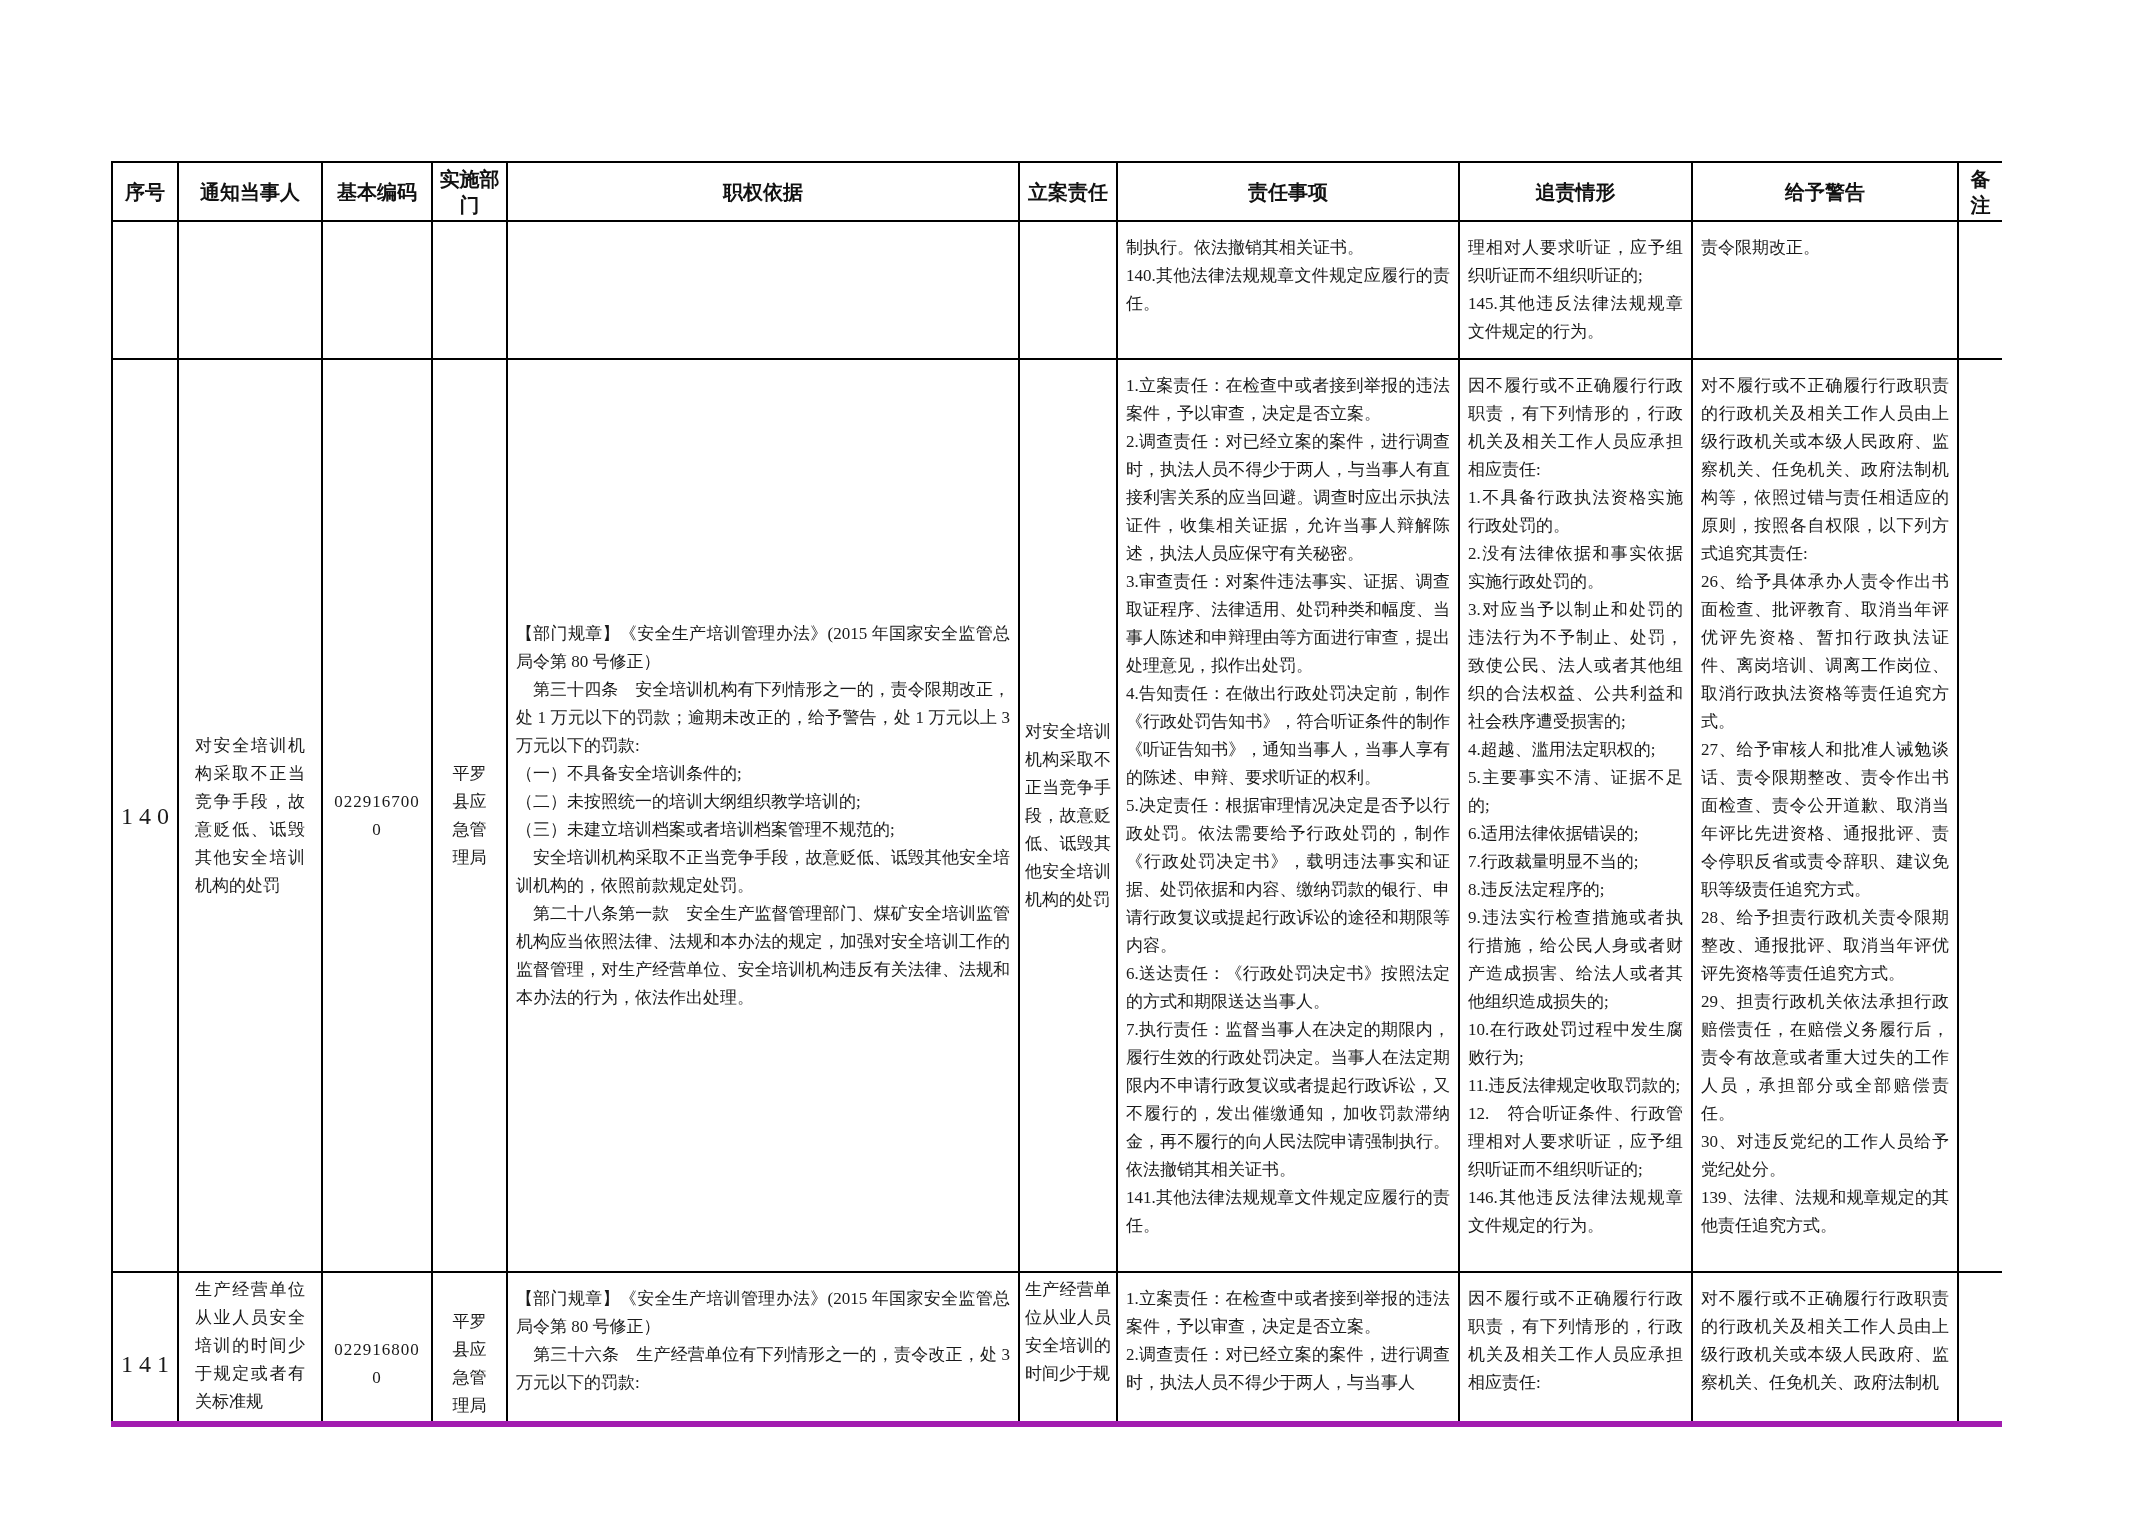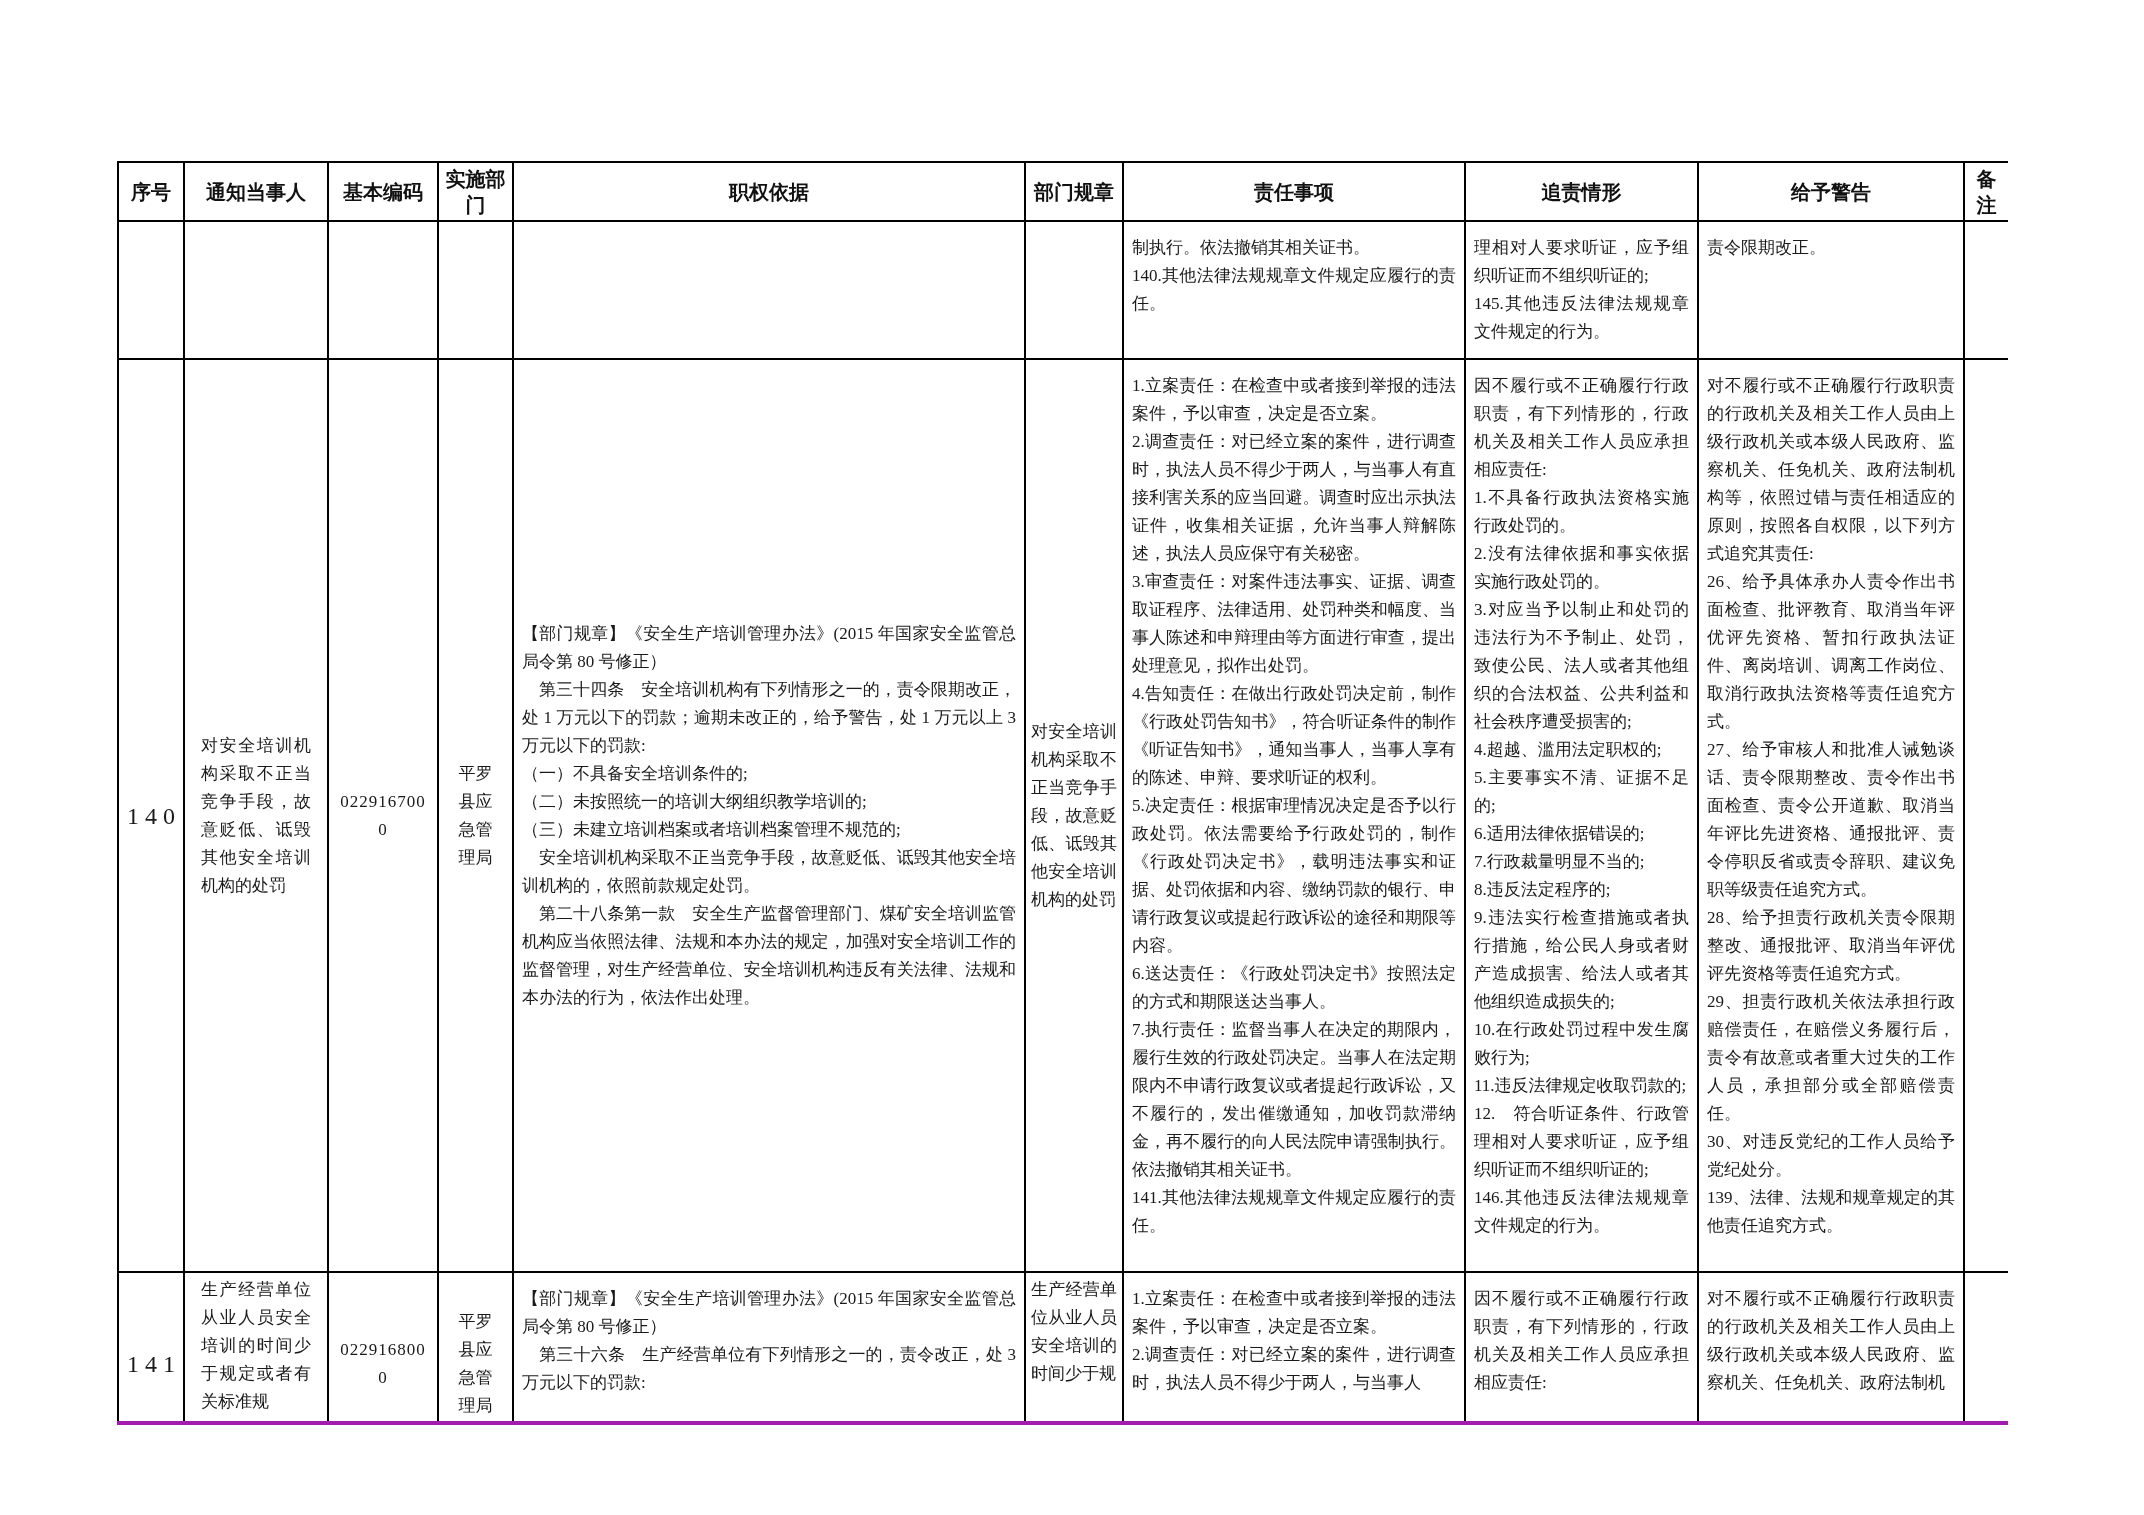--- a/index.html
+++ b/index.html
@@ -1,19 +1,19 @@
 <!DOCTYPE html>
 <html><head>
 <meta charset="utf-8">
 <style>
   html,body{margin:0;padding:0;background:#ffffff;}
   .page{position:relative;width:2144px;height:1515px;background:#ffffff;overflow:hidden;
         font-family:"Liberation Serif","DejaVu Serif",serif;color:#1a1a1a;}
-  .twrap{position:absolute;left:117px;top:161px;width:1891px;height:1260px;overflow:hidden;
-         border-bottom:4px solid #a21caf;}
+  .twrap{position:absolute;left:111px;top:161px;width:1891px;height:1260px;overflow:hidden;
+         border-bottom:6px solid #a21caf;}
   table{border-collapse:collapse;table-layout:fixed;width:1891px;}
   th,td{border:2px solid #000;padding:12px 8px;font-size:17px;line-height:28px;
         word-break:break-all;overflow:hidden;}
   th{font-family:"Liberation Sans","DejaVu Sans",sans-serif;font-weight:bold;font-size:20px;
      line-height:26px;text-align:center;vertical-align:middle;padding:2px 4px;color:#111;}
   td{vertical-align:top;text-align:justify;}
   .pre{white-space:pre-wrap;}
   .mid{vertical-align:middle;}
   .ctr{text-align:center;}
   .serial{font-size:24px;}
@@ -44,21 +44,21 @@
           <col style="width:266px">
         <col style="width:45px">
       </colgroup>
       <tbody>
           <tr class="h-head">
         <th>序号</th>
         <th>通知当事人</th>
         <th>基本编码</th>
         <th>实施部门</th>
         <th>职权依据</th>
-        <th>部门规章</th>
+        <th>立案责任</th>
         <th>责任事项</th>
         <th>追责情形</th>
         <th>给予警告</th>
         <th>备注</th>
       </tr>
 
       <tr class="h-a">
         <td class="mid ctr serial"></td>
         <td class="mid name pre"></td>
         <td class="mid ctr code"></td>

